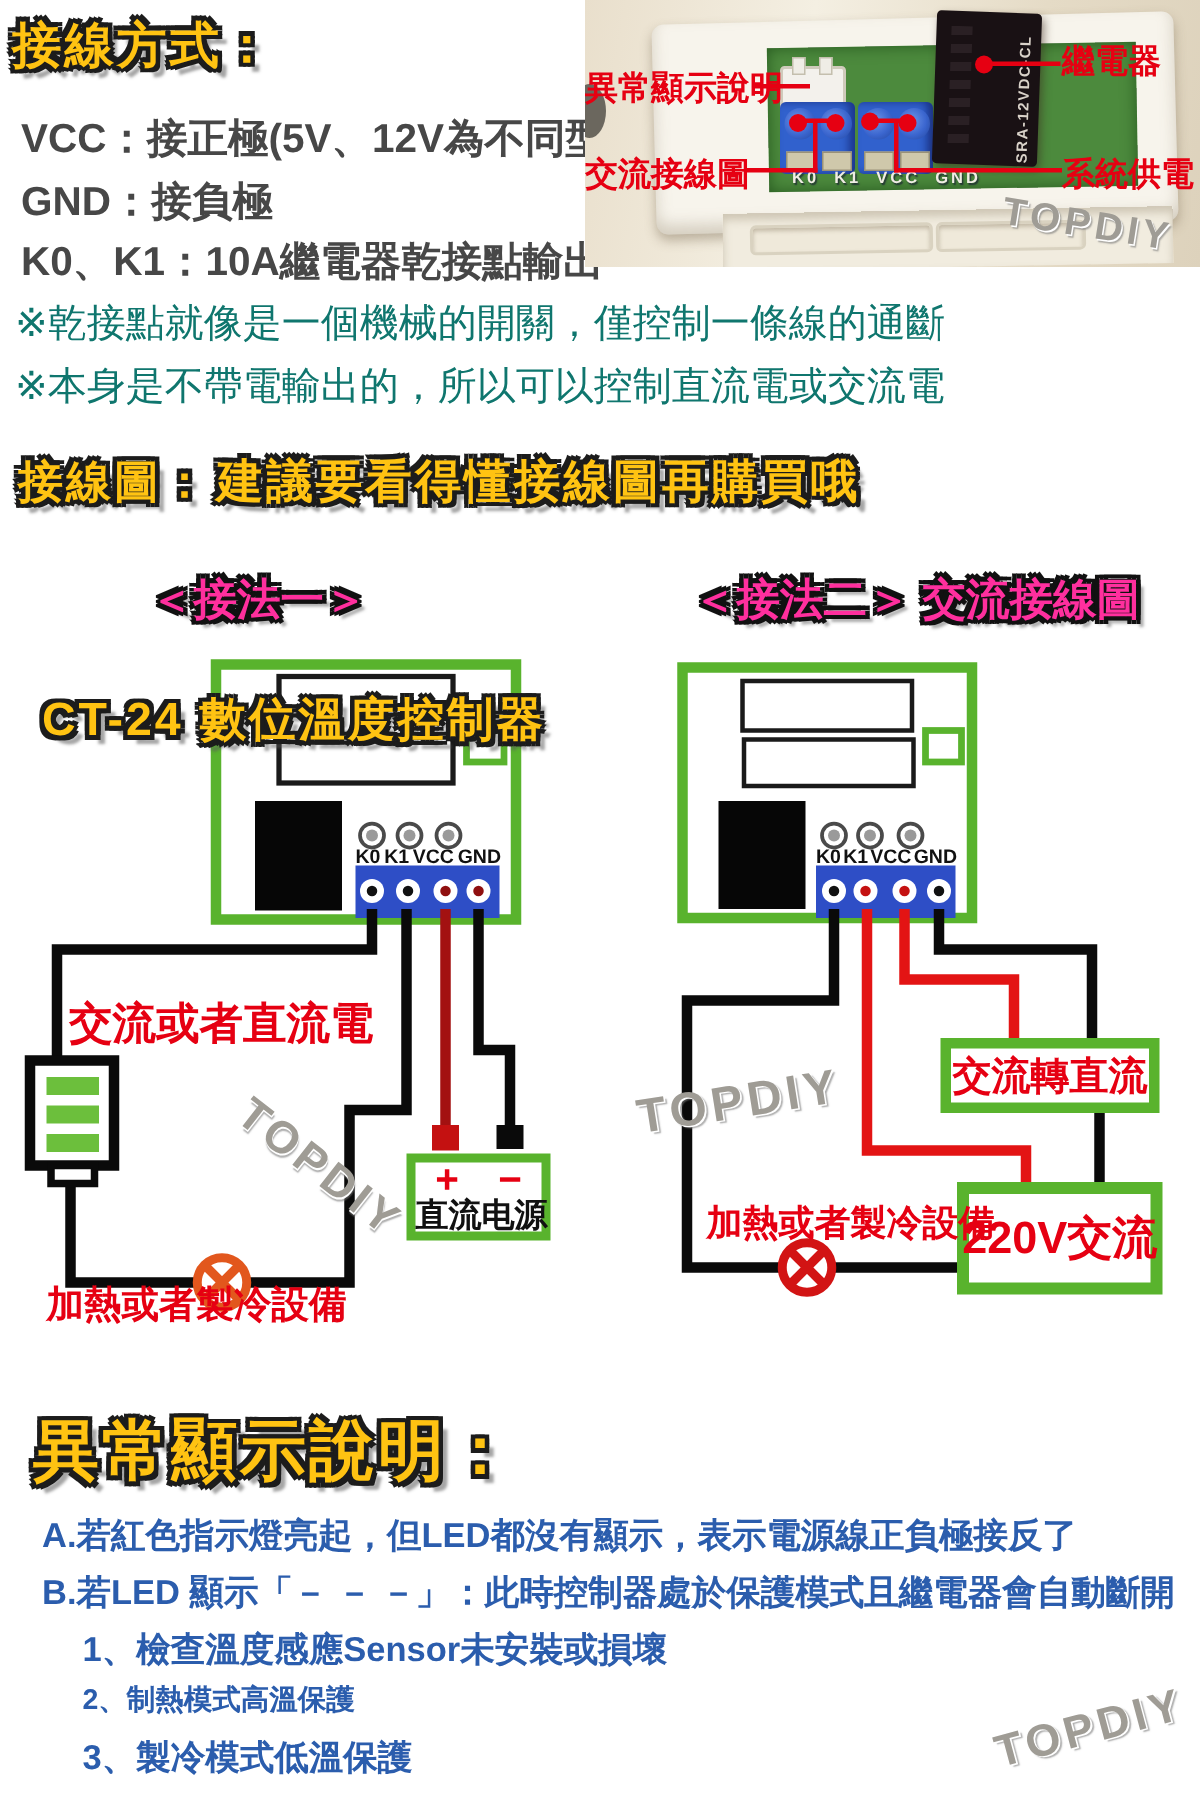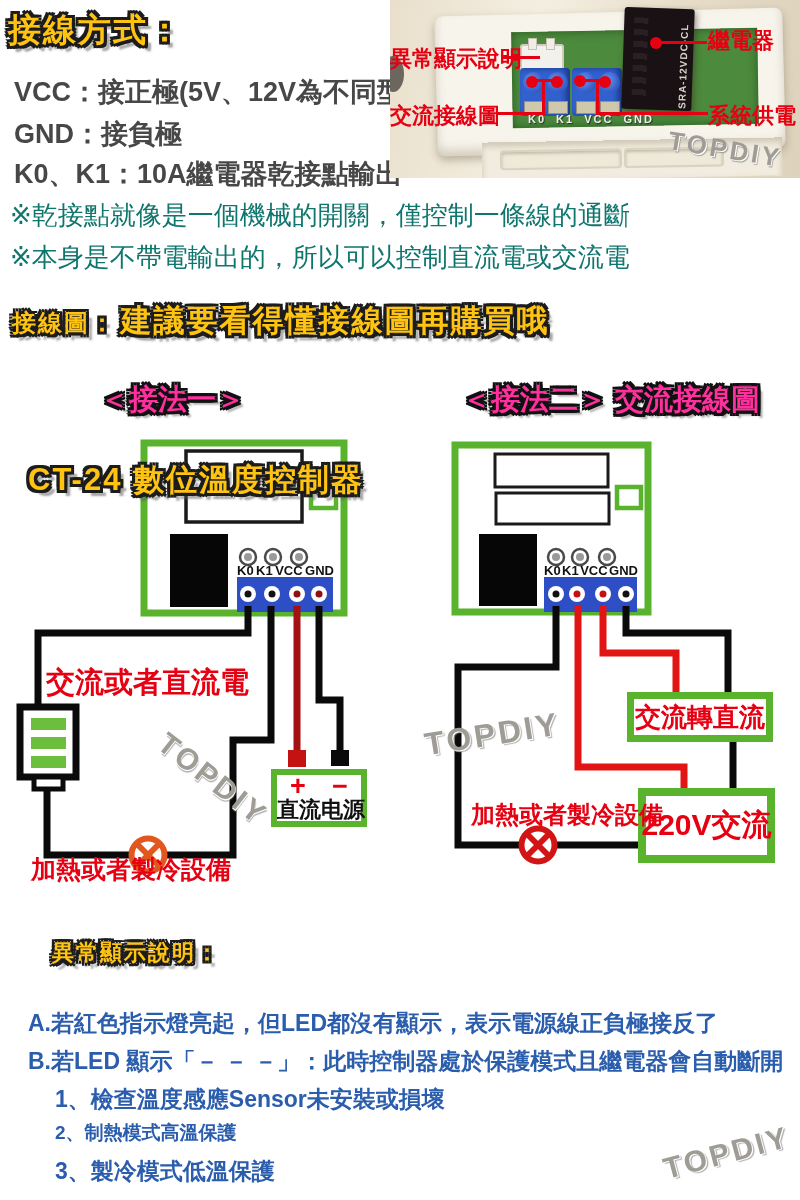--- a/index.html
+++ b/index.html
@@ -124,21 +124,21 @@
     <div class="abs rdot" style="left:260px;top:37px;"></div>
 
     <div class="abs red-label" style="left:0px;top:44px;">異常顯示說明</div>
     <div class="abs red-label" style="left:318px;top:26px;">繼電器</div>
     <div class="abs red-label" style="left:0px;top:101px;">交流接線圖</div>
     <div class="abs red-label" style="left:318px;top:101px;">系統供電</div>
     <div class="abs watermark" style="left:278px;top:134px;font-size:26px;transform:rotate(9deg);">TOPDIY</div>
   </div>
 
   <div class="abs" style="left:12px;top:300px;white-space:nowrap;">
-    <span class="yellow-title" style="font-size:24px;">接線圖：</span>
+    <span class="yellow-title" style="font-size:30px;">接線圖：</span>
     <span class="yellow-title" style="font-size:31px;">建議要看得懂接線圖再購買哦</span>
   </div>
   <div class="abs pink-title" style="left:100px;top:380px;font-size:29px;">＜接法一＞</div>
   <div class="abs pink-title" style="left:462px;top:380px;font-size:29px;">＜接法二＞ 交流接線圖</div>
 
   <svg class="abs" style="left:0;top:430px;" width="800" height="470" viewBox="0 0 800 470">
 
     <g>
       <rect x="144" y="13" width="200" height="170" fill="#fff" stroke="#59b32d" stroke-width="7"></rect>
       <rect x="186" y="21" width="116" height="71" fill="#fff" stroke="#1a1a1a" stroke-width="3.5"></rect>
@@ -267,21 +267,21 @@
     <span class="red-label" style="font-size:26px;">交流轉直流</span>
   </div>
   <div class="abs green-box" style="left:638px;top:788px;width:137px;height:75px;border-width:8px;">
     <span class="red-label" style="font-size:30px;">220V交流</span>
   </div>
   <div class="abs red-label" style="left:471px;top:799px;font-size:24px;">加熱或者製冷設備</div>
 
   <div class="abs watermark" style="left:148px;top:762px;font-size:30px;transform:rotate(38deg);">TOPDIY</div>
   <div class="abs watermark" style="left:424px;top:716px;font-size:32px;transform:rotate(-9deg);">TOPDIY</div>
 
-  <div class="abs yellow-title" style="left:22px;top:938px;font-size:22px;margin-left:30px;">異常顯示說明：</div>
+  <div class="abs yellow-title" style="left:22px;top:938px;font-size:44px;">異常顯示說明：</div>
   <div class="abs steel-blue" style="left:28px;top:1008px;font-size:23px;">A.若紅色指示燈亮起，但LED都沒有顯示，表示電源線正負極接反了</div>
   <div class="abs steel-blue" style="left:28px;top:1046px;font-size:23px;">B.若LED 顯示「－ － －」：此時控制器處於保護模式且繼電器會自動斷開</div>
   <div class="abs steel-blue" style="left:55px;top:1084px;font-size:23px;">1、檢查溫度感應Sensor未安裝或損壞</div>
   <div class="abs steel-blue" style="left:55px;top:1120px;font-size:19px;">2、制熱模式高溫保護</div>
   <div class="abs steel-blue" style="left:55px;top:1156px;font-size:23px;">3、製冷模式低溫保護</div>
   <div class="abs watermark" style="left:662px;top:1136px;font-size:30px;transform:rotate(-15deg);">TOPDIY</div>
 
 </div>
 
 </body></html>

